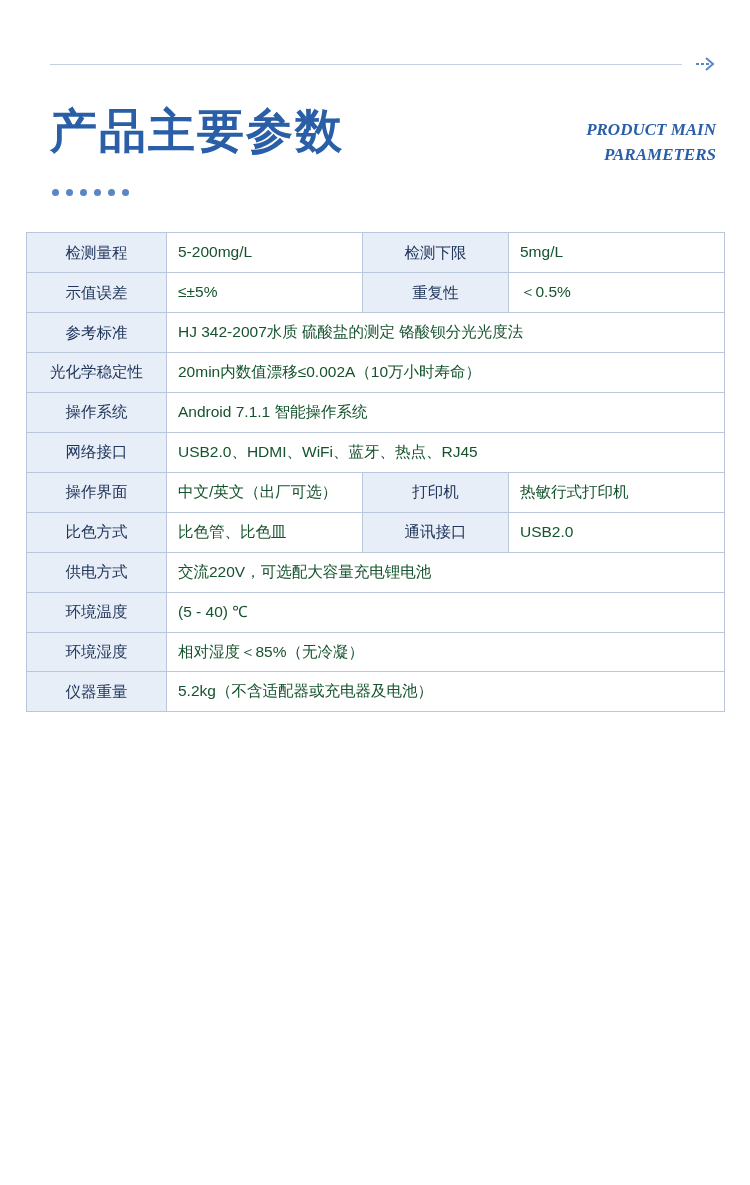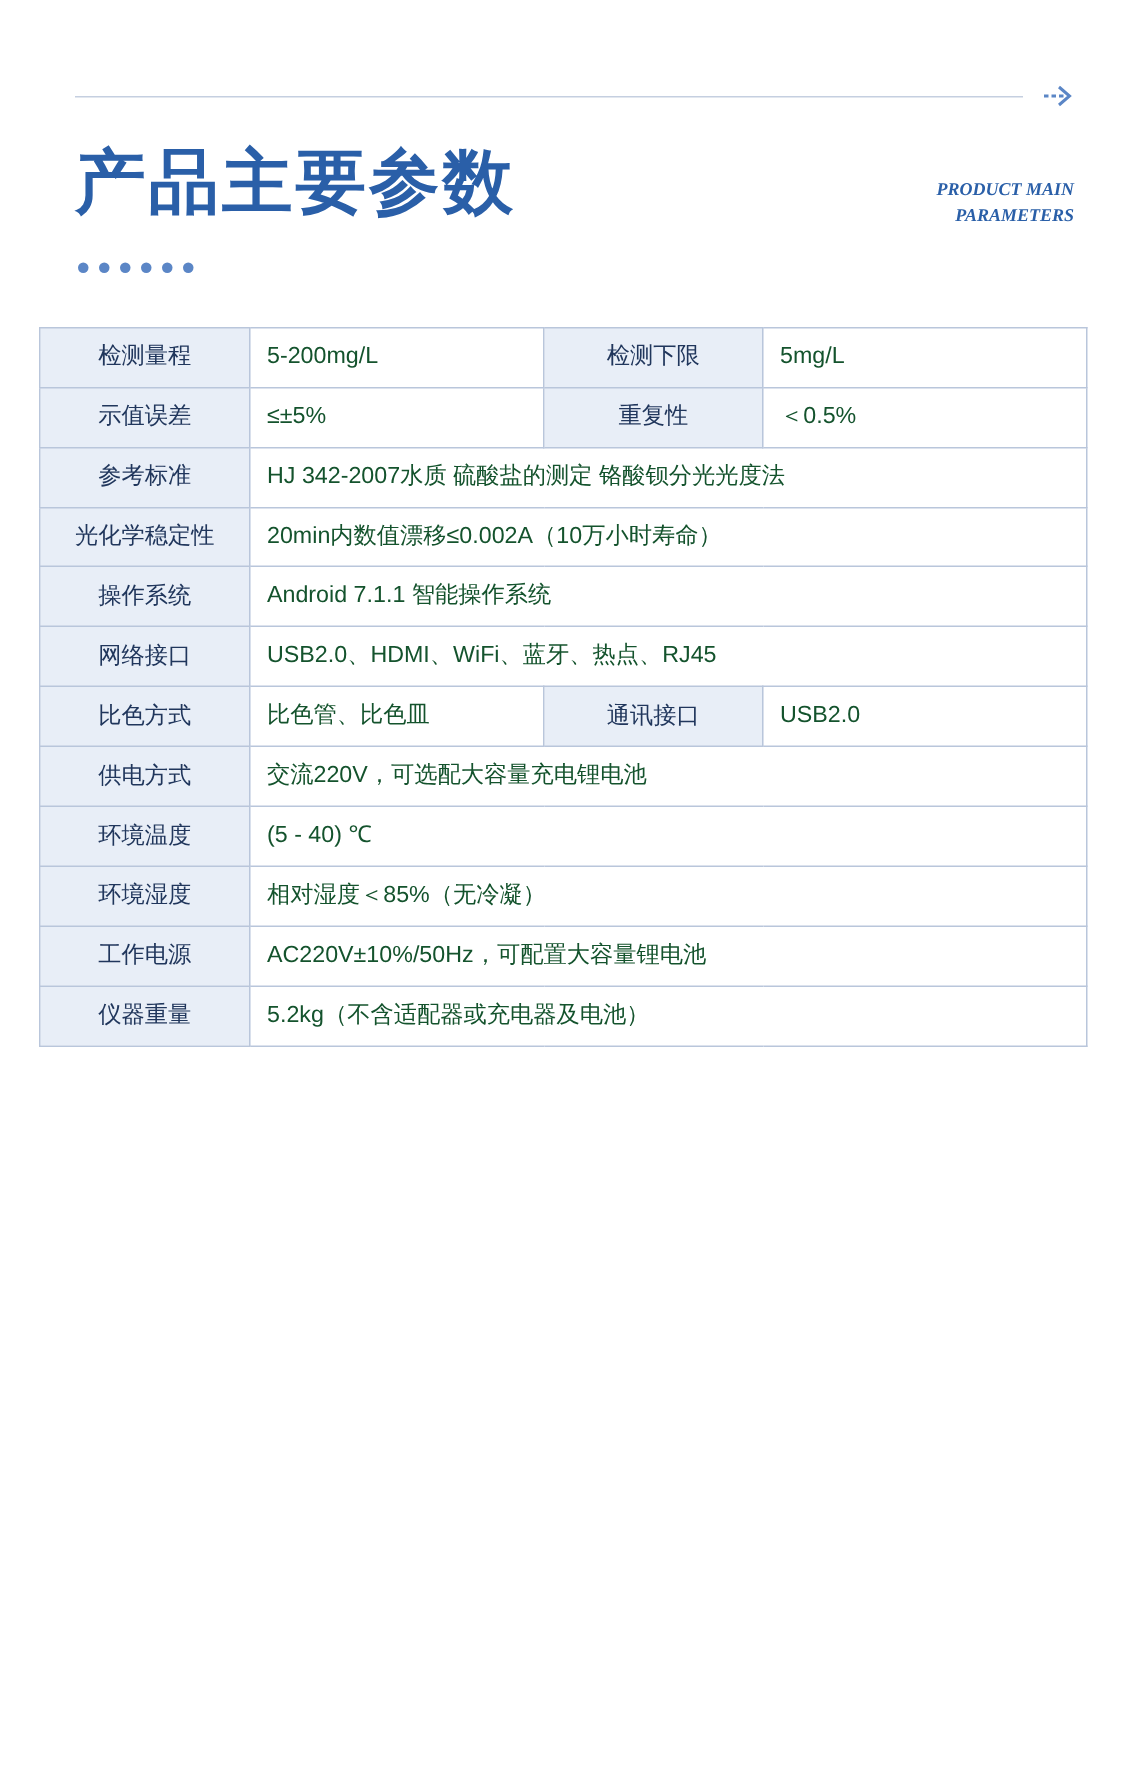--- a/index.html
+++ b/index.html
@@ -42,38 +42,38 @@
   .arrow-icon {
     flex: 0 0 auto;
     width: 22px;
     height: 22px;
     position: relative;
   }
   .arrow-icon svg { display: block; }
 
   .title-row {
     display: flex;
-    align-items: flex-start;
+    align-items: center;
     justify-content: space-between;
     margin-top: 20px;
   }
   .main-title {
     font-family: "Liberation Serif", serif;
     font-weight: bold;
     font-size: 47px;
     letter-spacing: 2px;
     color: #2a5fa8;
     line-height: 1.12;
     white-space: nowrap;
   }
   .en-title {
     font-family: "Liberation Serif", serif;
     font-weight: bold;
     font-style: italic;
-    font-size: 12px;
+    font-size: 17px;
     line-height: 1.45;
     color: #2a5fa8;
     text-align: right;
     padding-top: 22px;
     max-width: 180px;
   }
   .dots {
     margin-top: 22px;
     display: flex;
     gap: 7px;
@@ -191,42 +191,44 @@
         </tr>
         <tr class="row-tall">
           <td class="lbl">操作系统</td>
           <td class="val wide" colspan="3">Android 7.1.1 智能操作系统</td>
         </tr>
         <tr class="row-tall">
           <td class="lbl">网络接口</td>
           <td class="val wide" colspan="3">USB2.0、HDMI、WiFi、蓝牙、热点、RJ45</td>
         </tr>
         <tr class="row-tall">
+          <td class="lbl">操作界面</td>
+          <td class="val">中文/英文（出厂可选）</td>
+          <td class="lbl">打印机</td>
+          <td class="val">热敏行式打印机</td>
+        </tr>
+        <tr class="row-tall">
           <td class="lbl">比色方式</td>
           <td class="val">比色管、比色皿</td>
           <td class="lbl">通讯接口</td>
           <td class="val">USB2.0</td>
         </tr>
         <tr class="row-tall">
           <td class="lbl">供电方式</td>
           <td class="val wide" colspan="3">交流220V，可选配大容量充电锂电池</td>
         </tr>
         <tr class="row-tall">
           <td class="lbl">环境温度</td>
           <td class="val wide" colspan="3">(5 - 40) ℃</td>
         </tr>
         <tr class="row-tall">
           <td class="lbl">环境湿度</td>
           <td class="val wide" colspan="3">相对湿度＜85%（无冷凝）</td>
         </tr>
         <tr class="row-tall">
-          <td class="lbl">工作电源</td>
-          <td class="val wide" colspan="3">AC220V±10%/50Hz，可配置大容量锂电池</td>
-        </tr>
-        <tr class="row-tall">
           <td class="lbl">仪器重量</td>
           <td class="val wide" colspan="3">5.2kg（不含适配器或充电器及电池）</td>
         </tr>
       </tbody>
     </table>
   </div>
 
 </div>
 
 </body></html>

